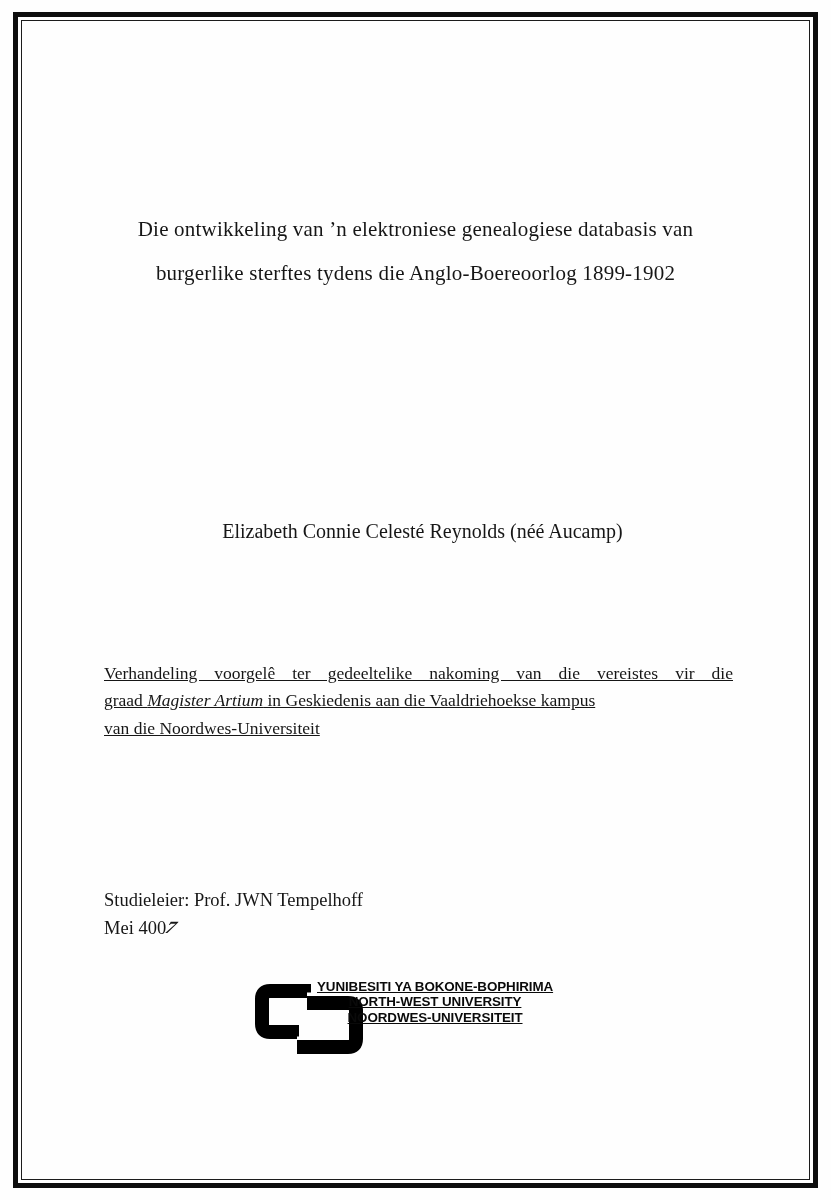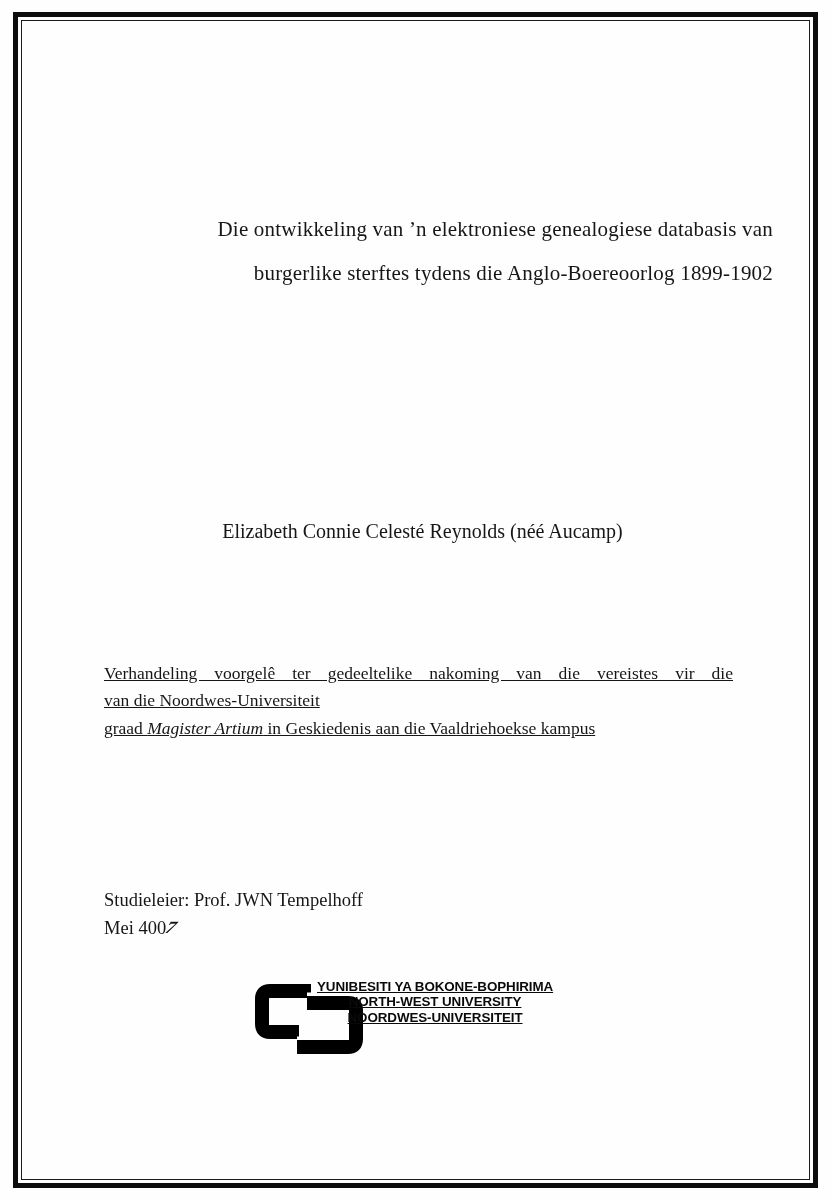--- a/index.html
+++ b/index.html
@@ -27,21 +27,21 @@
     position: absolute;
     top: 20px; left: 21px; right: 21px; bottom: 20px;
     border: 1.5px solid #1c1c1c;
     pointer-events: none;
   }
   .thesis-title {
     position: absolute;
     top: 207px;
     left: 58px;
     right: 58px;
-    text-align: right;
+    text-align: center;
     font-size: 21px;
     line-height: 44px;
     letter-spacing: 0.2px;
   }
   .byline {
     position: absolute;
     top: 437px;
     left: 0; right: 0;
     text-align: center;
     font-size: 18px;
@@ -118,22 +118,22 @@
   <div class="thesis-title">
     <div>Die ontwikkeling van ’n elektroniese genealogiese databasis van</div>
     <div>burgerlike sterftes tydens die Anglo-Boereoorlog 1899-1902</div>
   </div>
 
 
   <div class="author-name">Elizabeth Connie Celesté Reynolds (néé Aucamp)</div>
 
   <div class="degree-statement">
     <div class="statement-line-justified">Verhandeling voorgelê ter gedeeltelike nakoming van die vereistes vir die</div>
+    <div><span>graad </span><span class="italic">Magister Artium</span><span> in Geskiedenis aan die Vaaldriehoekse kampus</span></div>
     <div>van die Noordwes-Universiteit</div>
-    <div><span>graad </span><span class="italic">Magister Artium</span><span> in Geskiedenis aan die Vaaldriehoekse kampus</span></div>
   </div>
 
   <div class="supervisor-block">
     <div>Studieleier: Prof. JWN Tempelhoff</div>
     <div><span>Mei 400</span><span class="artifact-seven">7</span></div>
   </div>
 
   <div class="nwu-logo">
     <svg class="nwu-logo-mark" width="113" height="84" viewBox="0 0 113 84" aria-hidden="true">
 

